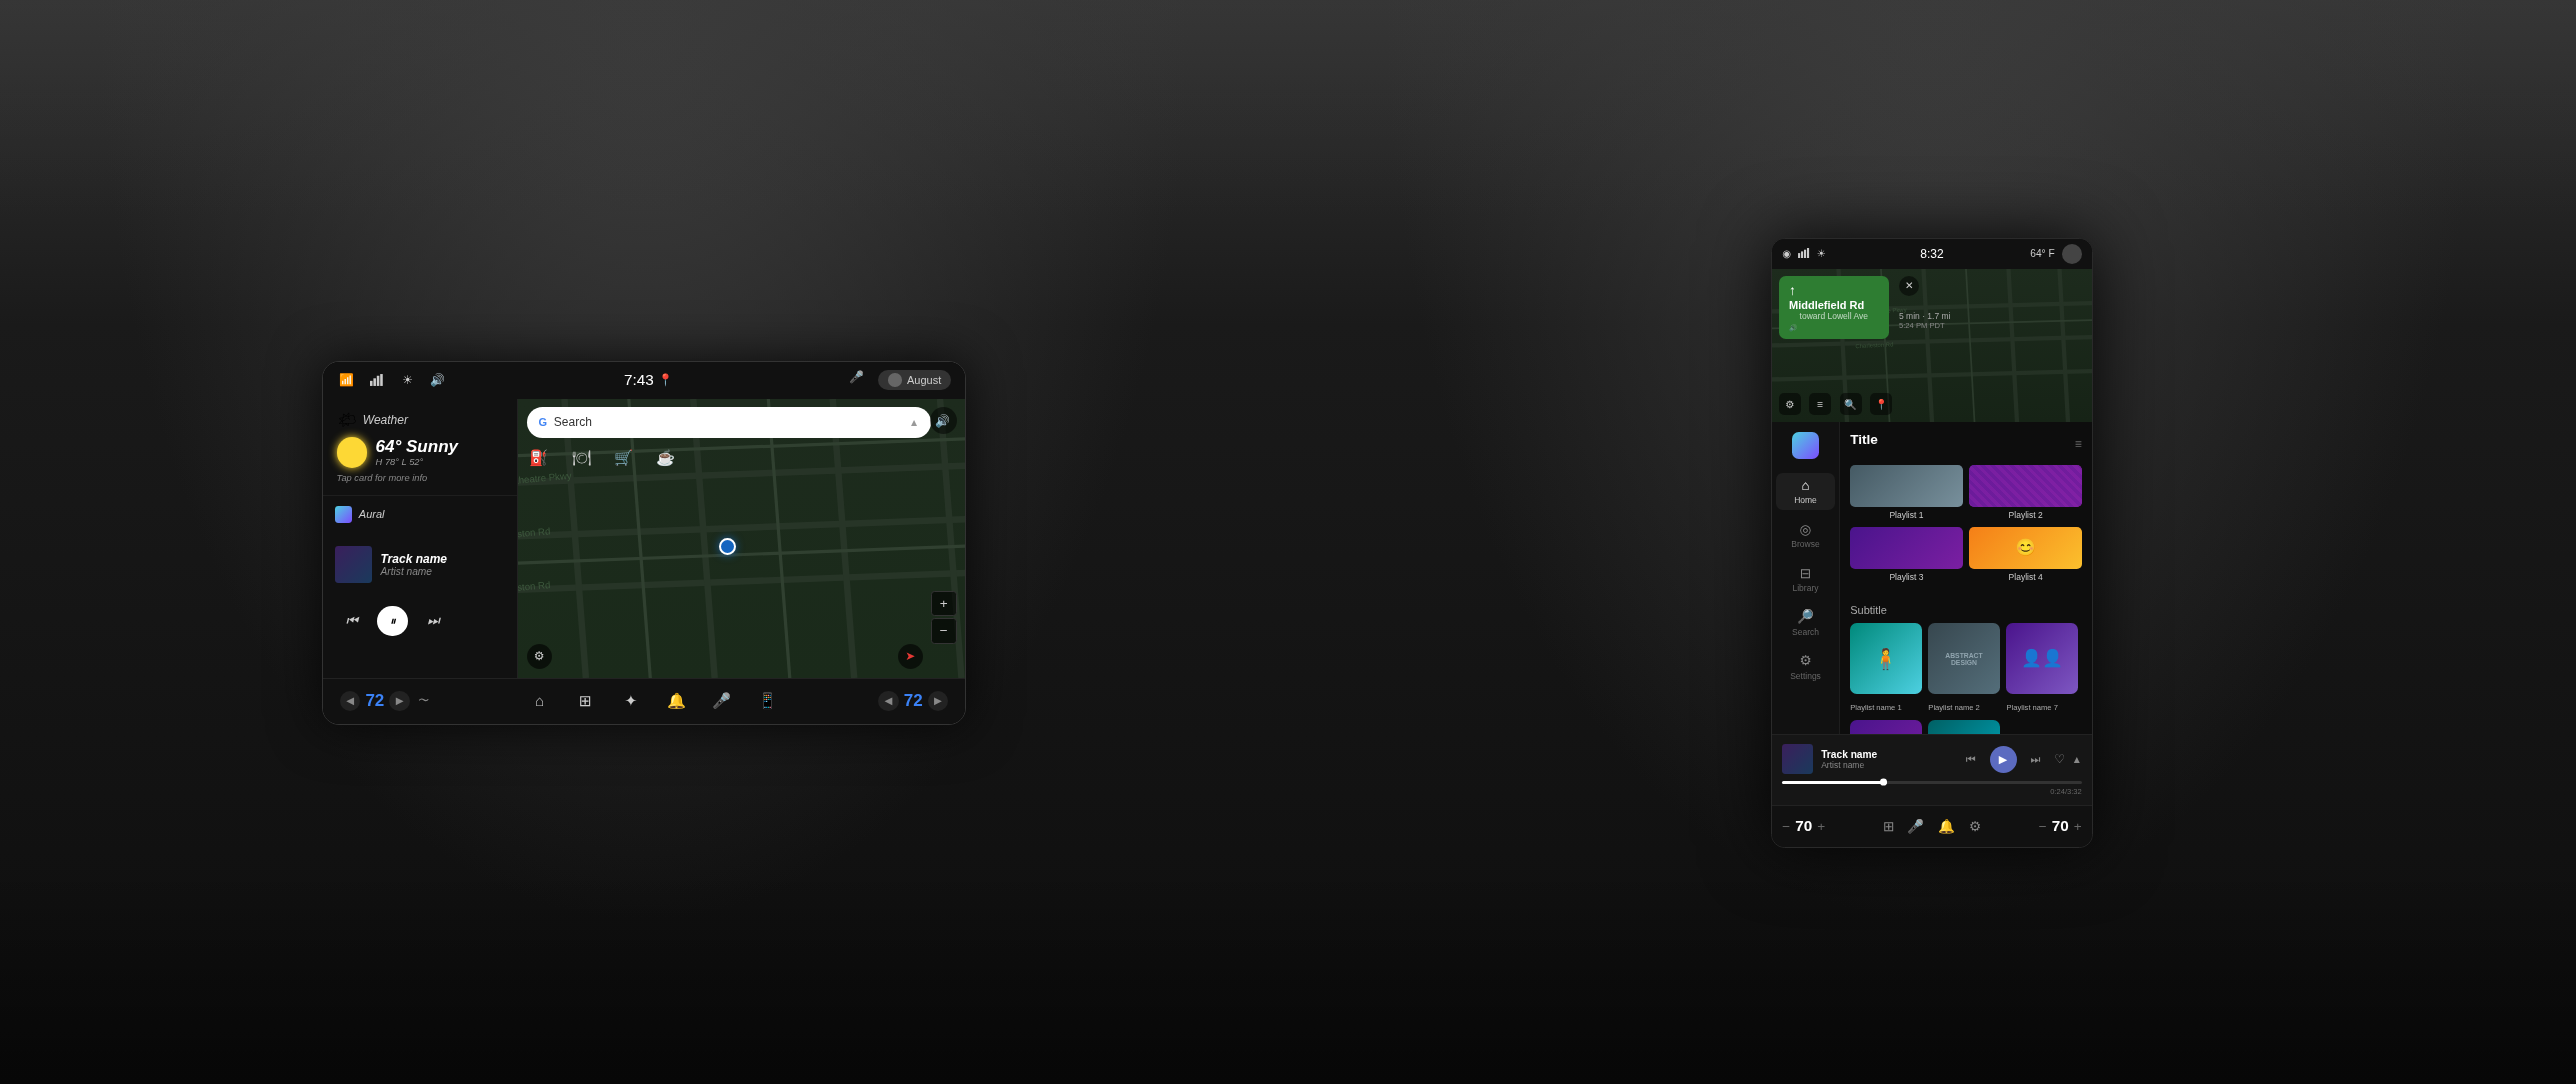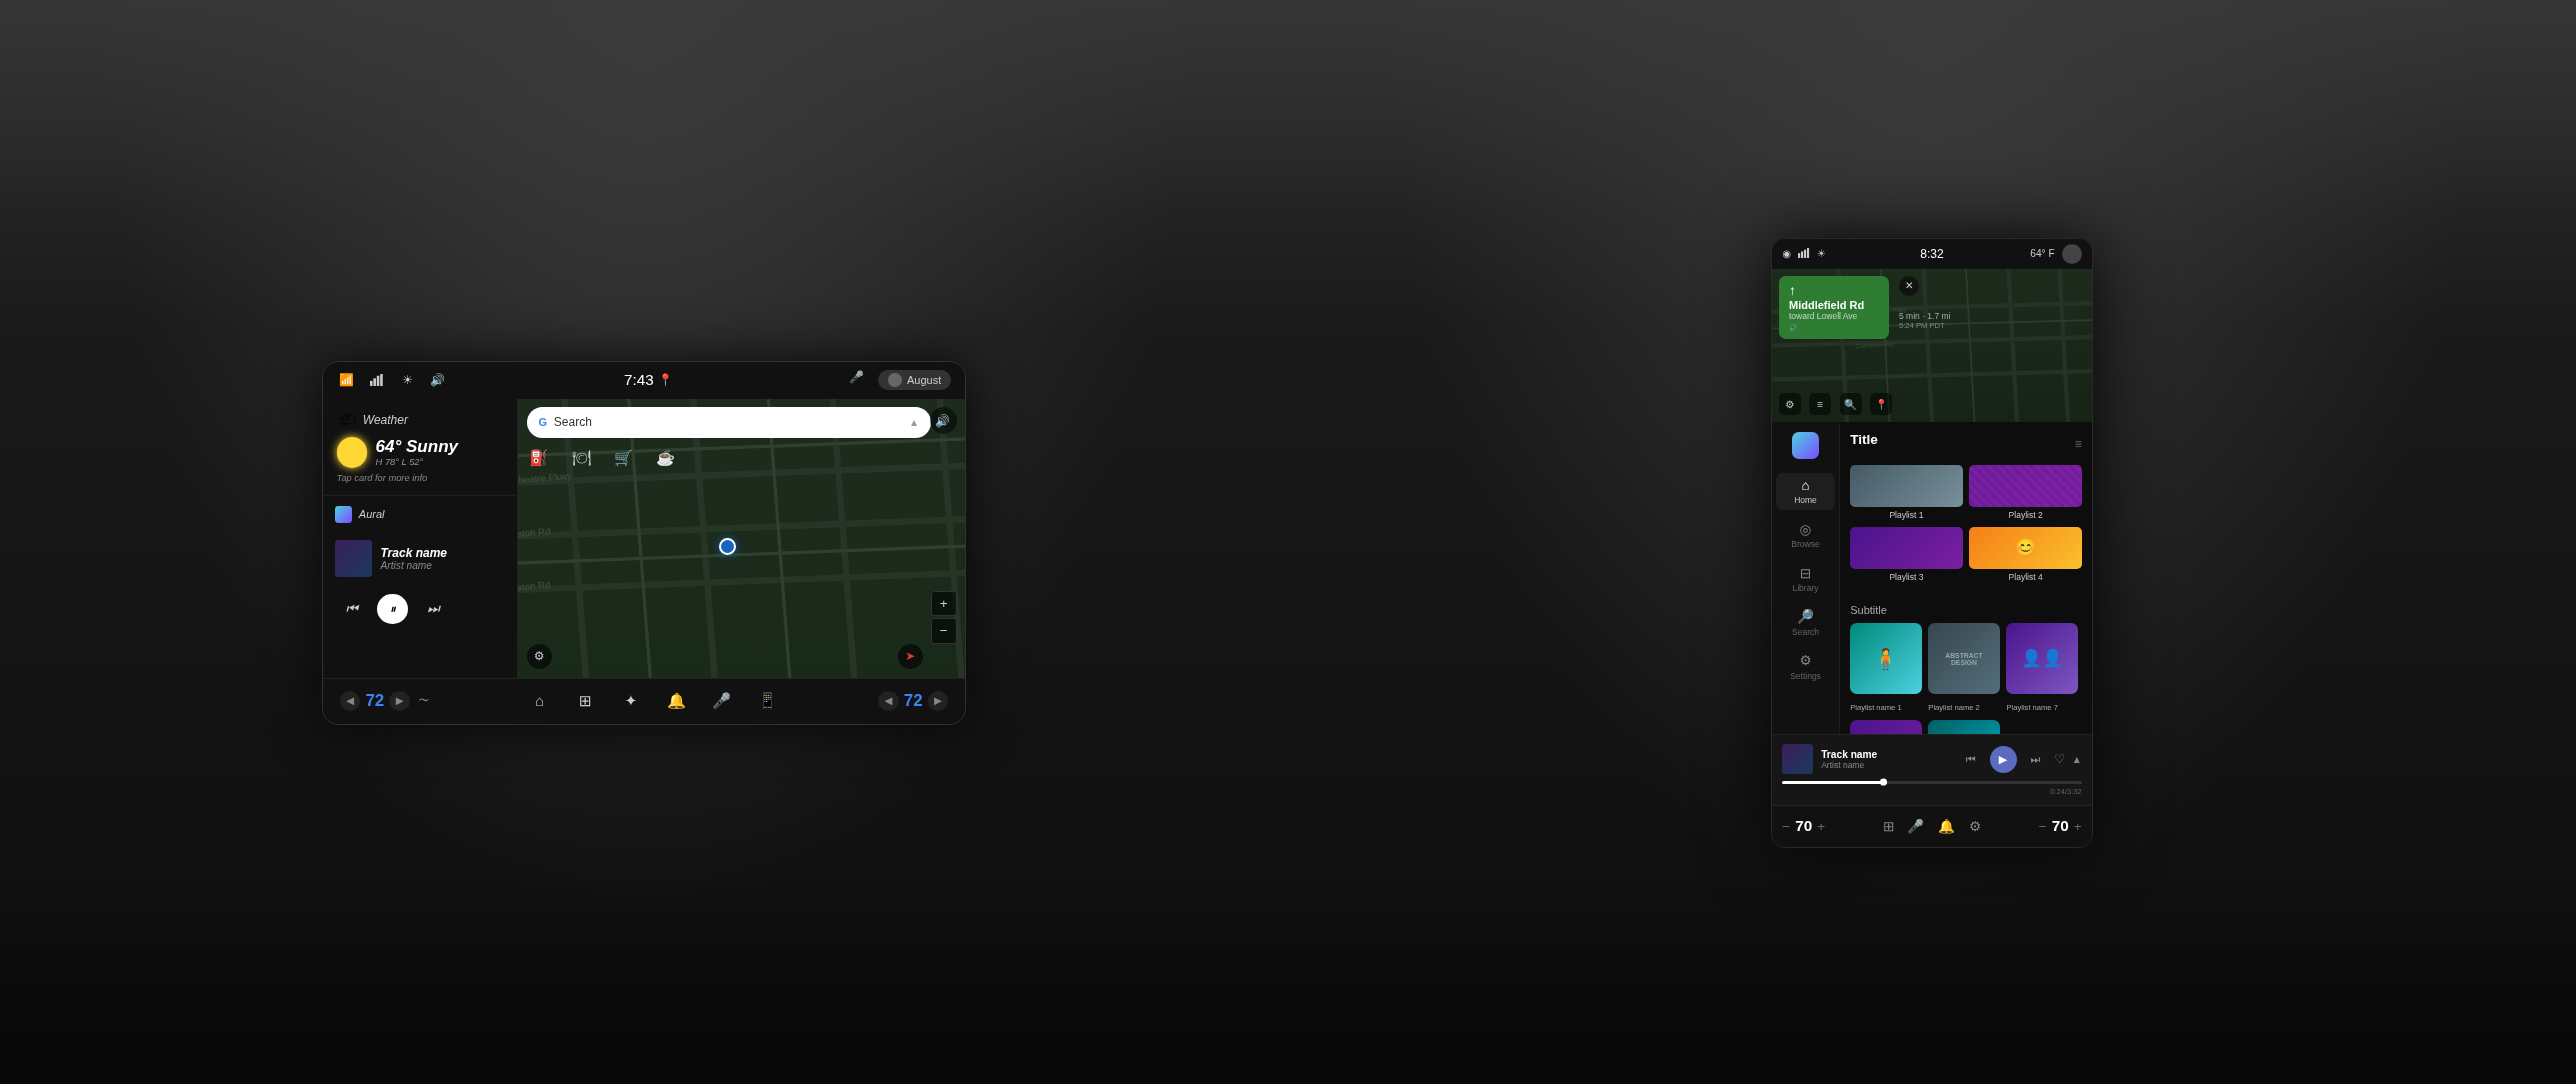--- a/index.html
+++ b/index.html
@@ -202,21 +202,21 @@
       color: #888;
       font-size: 9.3px;
       margin-top: 5.1px;
     }
 
     
     .media-card {
       padding: 10.2px 12px;
       display: flex;
       flex-direction: column;
-      gap: 17px;
+      gap: 23px;
     }
 
     .media-header {
       display: flex;
       align-items: center;
       gap: 6.8px;
     }
 
     .aural-logo {
       width: 17px;
@@ -574,20 +574,21 @@
 
     .nav-street {
       color: #fff;
       font-size: 11px;
       font-weight: 700;
     }
 
     .nav-toward {
       color: rgba(255,255,255,0.7);
       font-size: 8.5px;
+      text-align: center;
     }
 
     .tesla-nav-close {
       position: absolute;
       top: 6.8px;
       left: 127px;
       width: 20.3px;
       height: 20.3px;
       background: rgba(0,0,0,0.5);
       border-radius: 50%;

